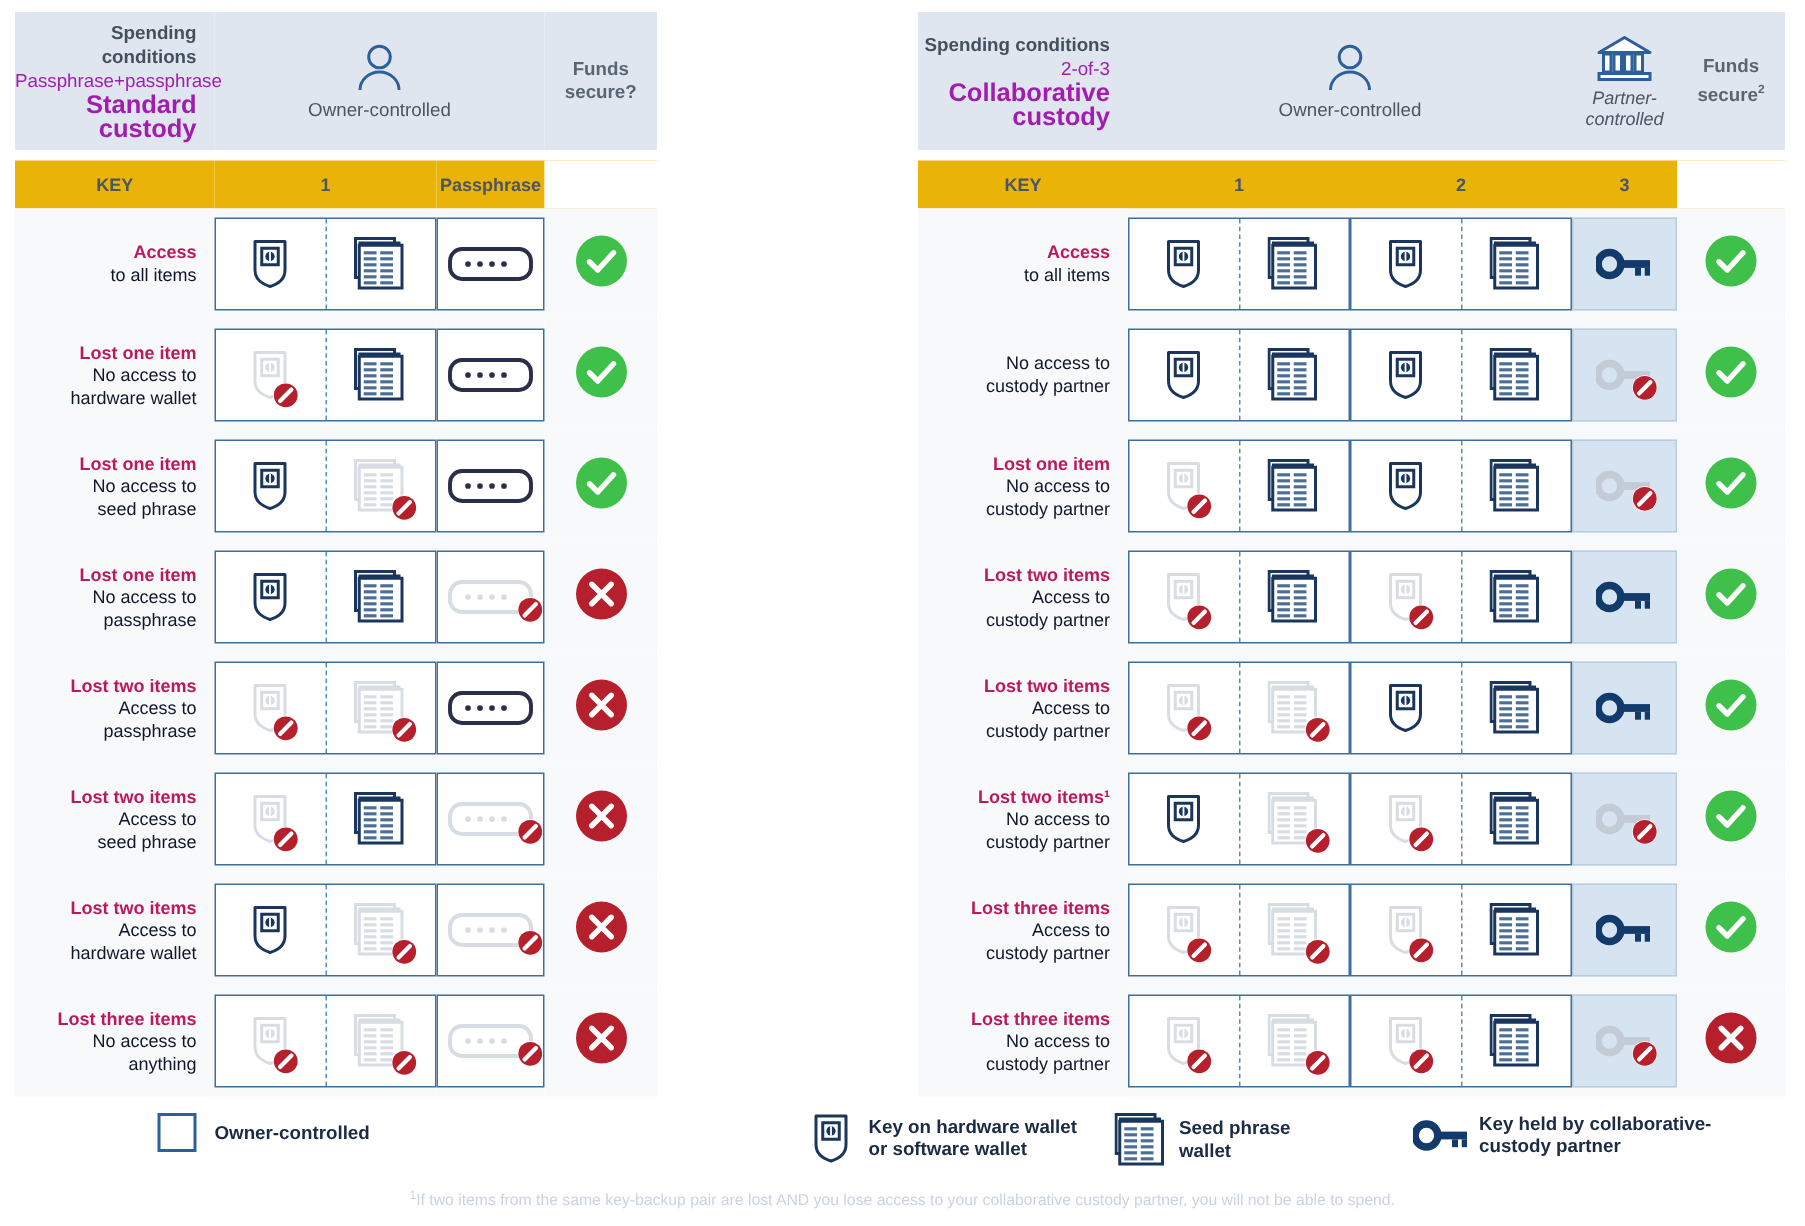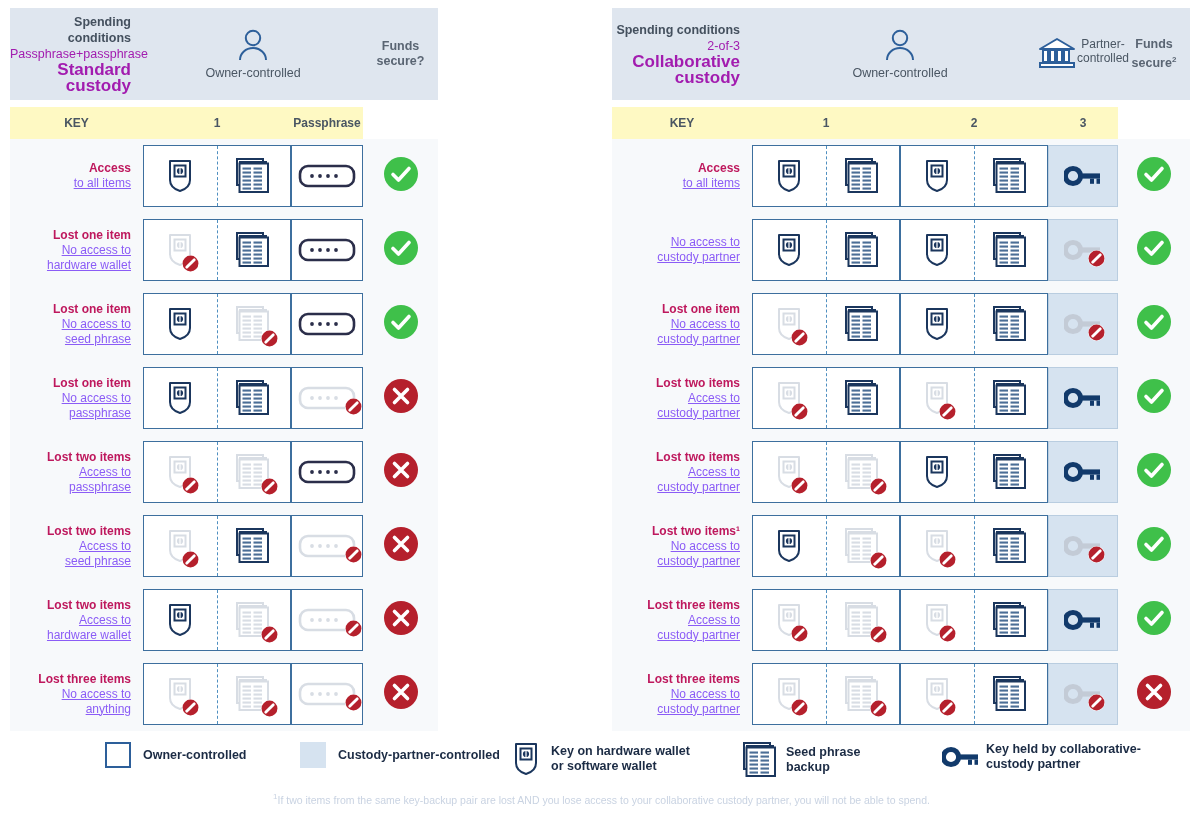--- a/index.html
+++ b/index.html
@@ -26,32 +26,32 @@
   .hdr-spend{text-align:right;padding-right:12px !important;line-height:16px;}
   .hdr-spend .l1{font-weight:bold;color:#44505e;font-size:12.5px;}
   .hdr-spend .l2{color:#a21caf;font-size:12.5px;}
   .hdr-spend .l3{font-weight:bold;color:#a21caf;font-size:17px;}
   .hdr-owner{text-align:center;color:#4a5663;font-size:12.5px;}
   .hdr-owner .lbl{margin-top:2px;}
   .hdr-partner{text-align:center;color:#4a5663;font-size:12px;line-height:14px;}
   .hdr-funds{text-align:center;color:#5a6573;font-size:12.5px;line-height:15px;font-weight:bold;}
 
   
-  .keyband{background:#fef9c3;height:32px;}
+  .keyband{background:#eab308;height:32px;}
   .keyband td{text-align:center;font-size:12px;color:#4a5663;font-weight:600;}
   .keyband .plain{background:#ffffff;}
 
   
   .bodyrow{height:74px;background:#f7f9fb;}
   .rowlabel{
     text-align:right;padding-right:12px !important;line-height:15px;
     background:#f7f9fb;font-size:12px;
   }
   .rowlabel .t1{font-weight:bold;color:#be185d;}
-  .rowlabel .t2{color:#8b5cf6;text-decoration:underline;}
+  .rowlabel .t2{color:#0f172a;}
 
   
   .cellbox{
     border:1.5px solid #3d6f9e;background:#ffffff;
     height:62px;display:flex;align-items:center;justify-content:center;
     box-sizing:border-box;
   }
   .cellbox .half{flex:1;display:flex;align-items:center;justify-content:center;height:100%;}
   .cellbox .divider{width:0;border-left:1.5px dashed #4f8fc0;height:100%;}
   .cellbox.partner{background:#d6e3f0;border-color:#b9cde0;}
@@ -731,21 +731,21 @@
             <td class="hdr-owner" colspan="2">
       <div style="display:flex;flex-direction:column;align-items:center;justify-content:center;">
         <span><svg width="34" height="32" viewBox="0 0 34 32">
     <circle cx="17" cy="9" r="7.2" fill="none" stroke="#2d5f9a" stroke-width="2"></circle>
     <path d="M4 31 A13 12 0 0 1 30 31" fill="none" stroke="#2d5f9a" stroke-width="2"></path>
   </svg></span>
         <span class="lbl">Owner-controlled</span>
       </div>
     </td>
             <td class="hdr-partner">
-      <div style="display:flex;flex-direction:row;align-items:flex-start;justify-content:center;">
+      <div style="display:flex;flex-direction:column;align-items:center;justify-content:center;font-style:italic;">
         <span><svg width="40" height="32" viewBox="0 0 40 32">
     <path d="M3 12 L20 2 L37 12 Z" fill="#fff" stroke="#2d5f9a" stroke-width="2" stroke-linejoin="round"></path>
     <rect x="6" y="13" width="5" height="12" fill="#fff" stroke="#2d5f9a" stroke-width="2"></rect>
     <rect x="13" y="13" width="5" height="12" fill="#fff" stroke="#2d5f9a" stroke-width="2"></rect>
     <rect x="20" y="13" width="5" height="12" fill="#fff" stroke="#2d5f9a" stroke-width="2"></rect>
     <rect x="27" y="13" width="5" height="12" fill="#fff" stroke="#2d5f9a" stroke-width="2"></rect>
     <rect x="3" y="26" width="34" height="4" fill="#fff" stroke="#2d5f9a" stroke-width="2"></rect>
   </svg></span>
         <span>Partner-<br>controlled</span>
       </div>
@@ -1676,27 +1676,21 @@
       </table>
     </div>
 
   <div id="legend">
       <div class="lg" style="left:105px;top:4px;">
       <span class="sw owner"></span>
       <div class="txt">
           <div>Owner-controlled</div>
         </div>
     </div>
-      <div class="lg" style="left:300px;top:4px;">
-      <span class="sw partner"></span>
-      <div class="txt">
-          <div>Custody-partner-controlled</div>
-        </div>
-    </div>
-      <div class="lg" style="left:513px;top:4px;">
+      <div class="lg" style="left:541px;top:4px;">
       <span class="icowrap">
           <span class="ico">
             <svg width="26" height="34" viewBox="0 0 26 34">
     <path d="M3 2 H23 V21 Q23 29 13 32 Q3 29 3 21 Z" fill="#fff" stroke="#1b365d" stroke-width="2" stroke-linejoin="round"></path>
     <rect x="7.5" y="6.5" width="11" height="11" fill="#fff" stroke="#1b365d" stroke-width="2"></rect>
     <circle cx="13" cy="12" r="3.1" fill="#1b365d"></circle>
     <rect x="12.4" y="8.8" width="1.2" height="6.4" fill="#fff"></rect>
   </svg>
           </span>
         </span>
@@ -1724,21 +1718,21 @@
                 <rect x="6.5" y="25.5" width="8.5" height="2.1" fill="#4b6e96"></rect>
                 <rect x="17.5" y="25.5" width="8.5" height="2.1" fill="#4b6e96"></rect>
                 <rect x="6.5" y="29.5" width="8.5" height="2.1" fill="#4b6e96"></rect>
                 <rect x="17.5" y="29.5" width="8.5" height="2.1" fill="#4b6e96"></rect>
               </g>
   </svg>
           </span>
         </span>
       <div class="txt">
           <div>Seed phrase</div>
-          <div>backup</div>
+          <div>wallet</div>
         </div>
     </div>
       <div class="lg" style="left:948px;top:4px;">
       <span class="icowrap">
           <span class="ico">
             <svg width="38" height="22" viewBox="0 0 38 22">
     <circle cx="9" cy="11" r="7.6" fill="none" stroke="#123a6b" stroke-width="5"></circle>
     <rect x="14" y="8.4" width="22" height="5.2" fill="#123a6b"></rect>
     <rect x="26" y="13.6" width="4" height="5.2" fill="#123a6b"></rect>
     <rect x="32.5" y="13.6" width="3.5" height="5.2" fill="#123a6b"></rect>

